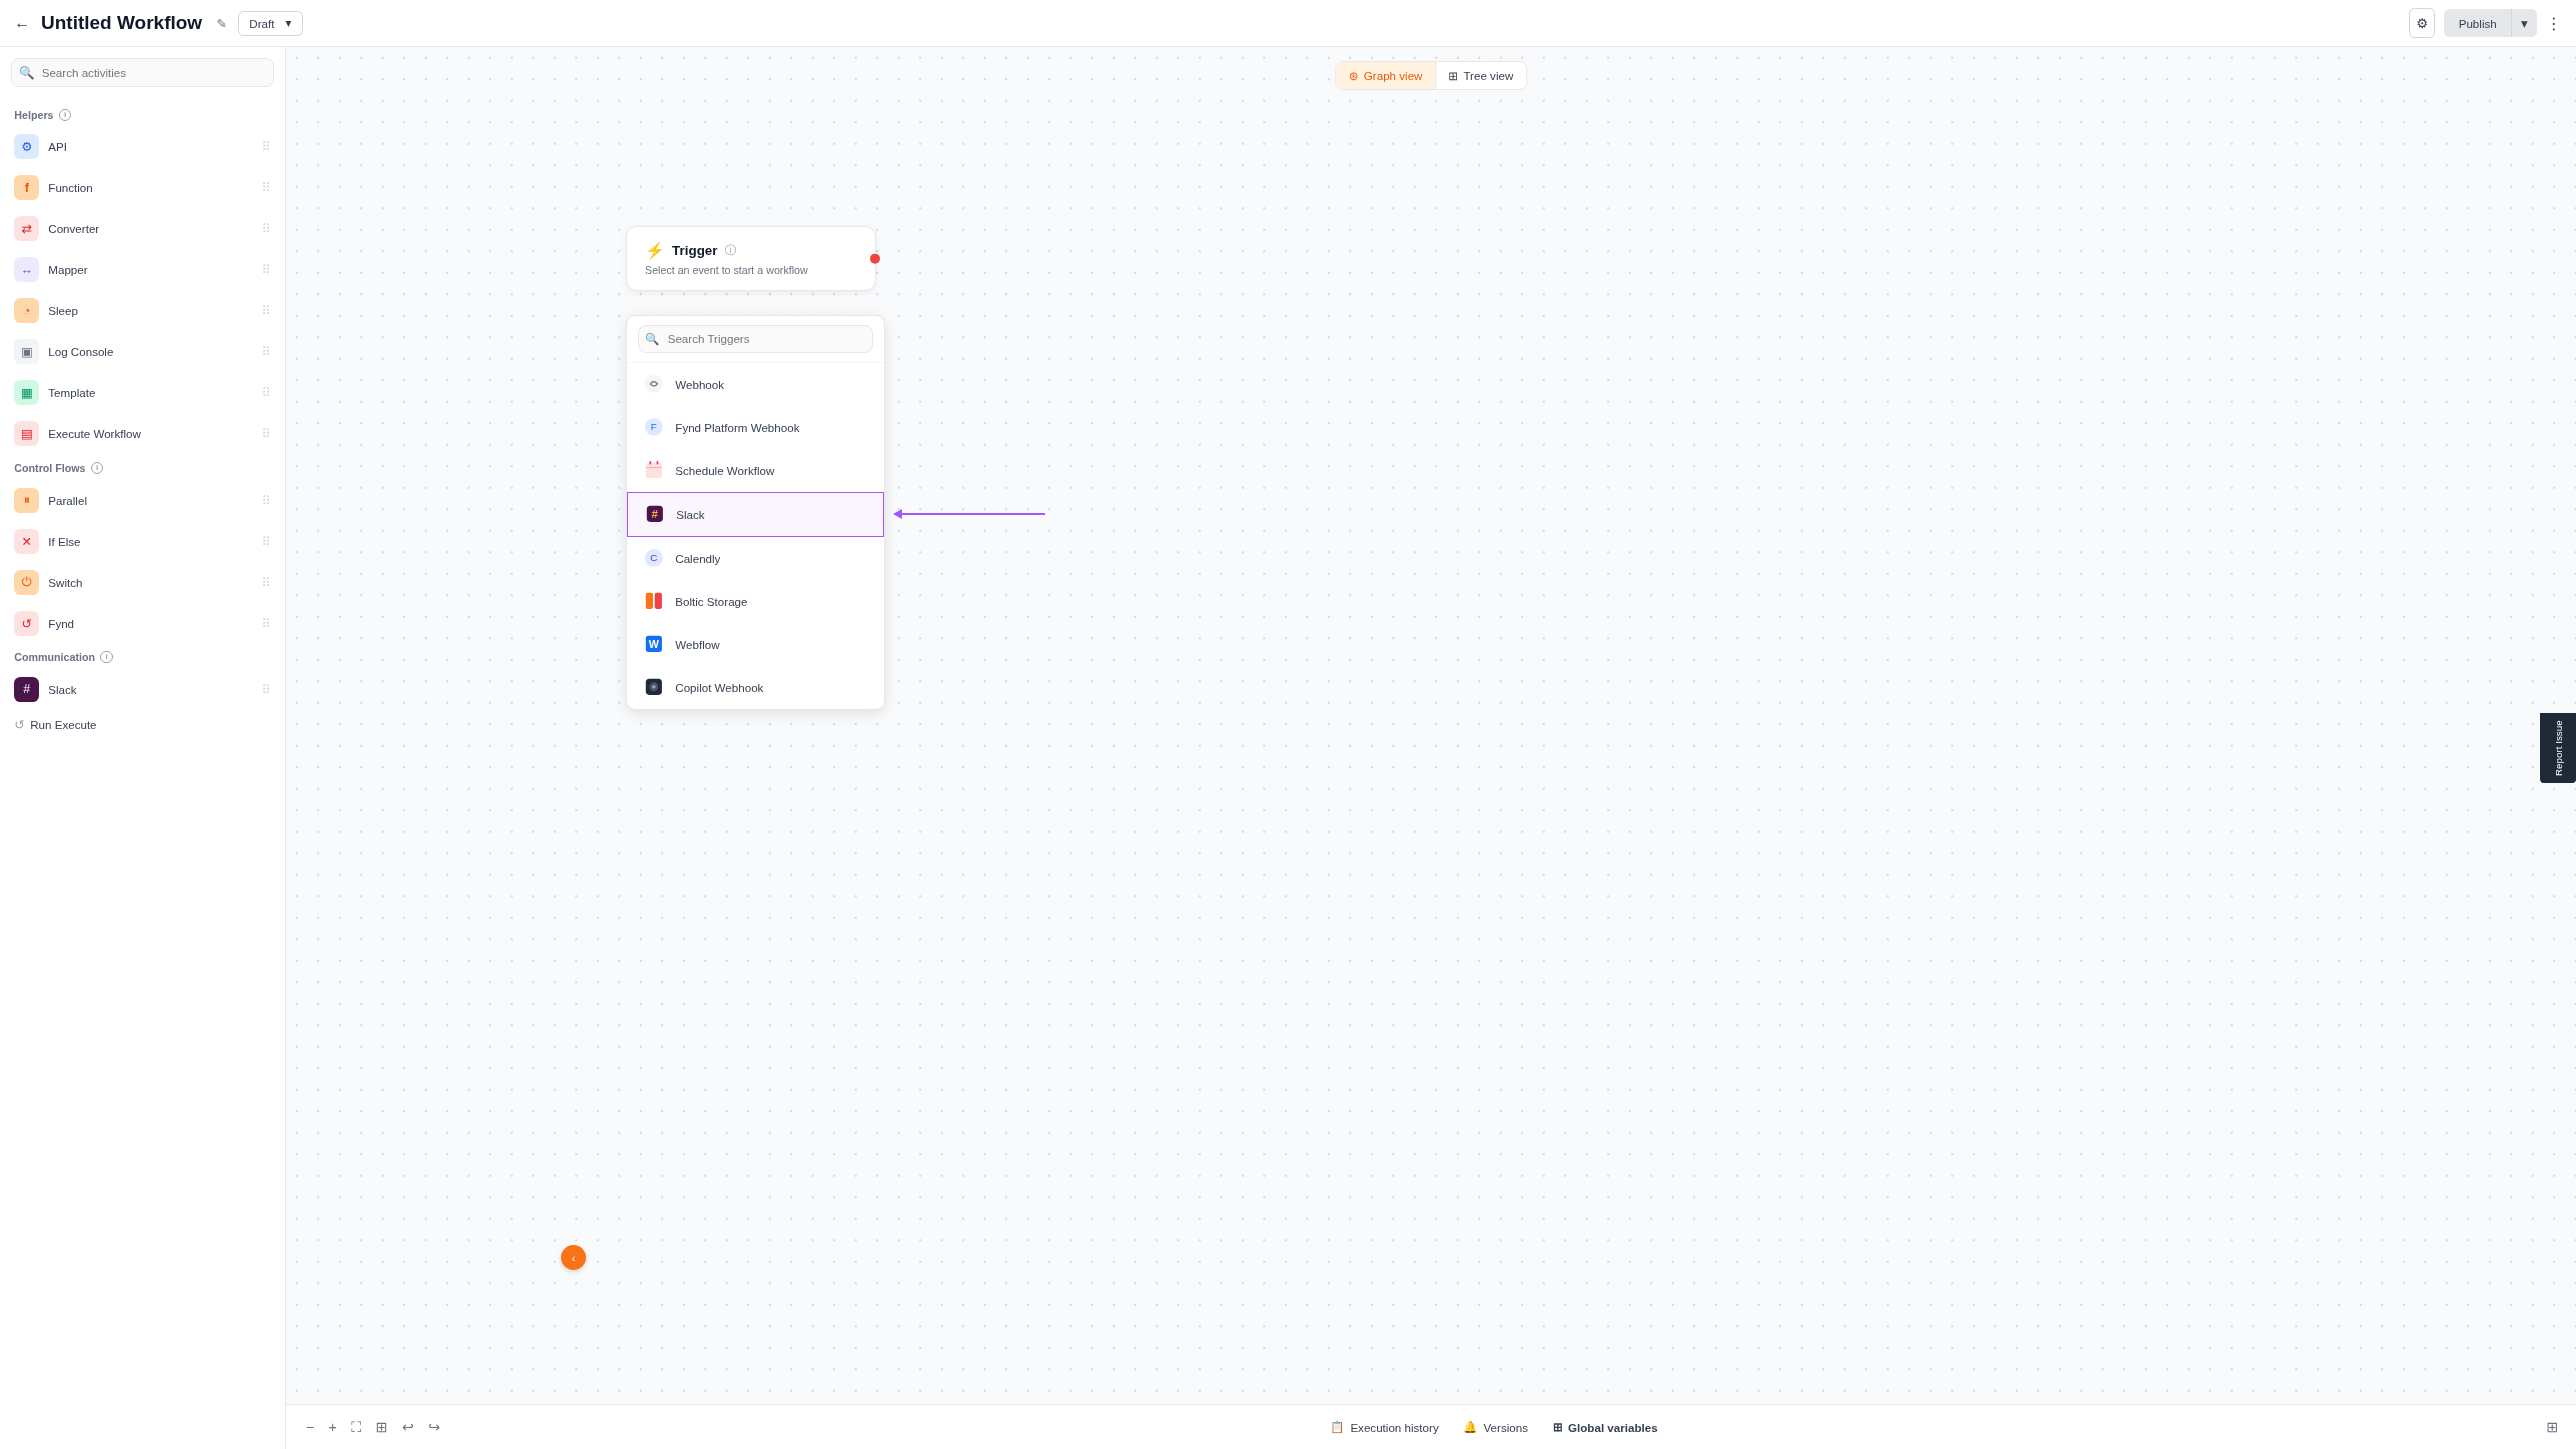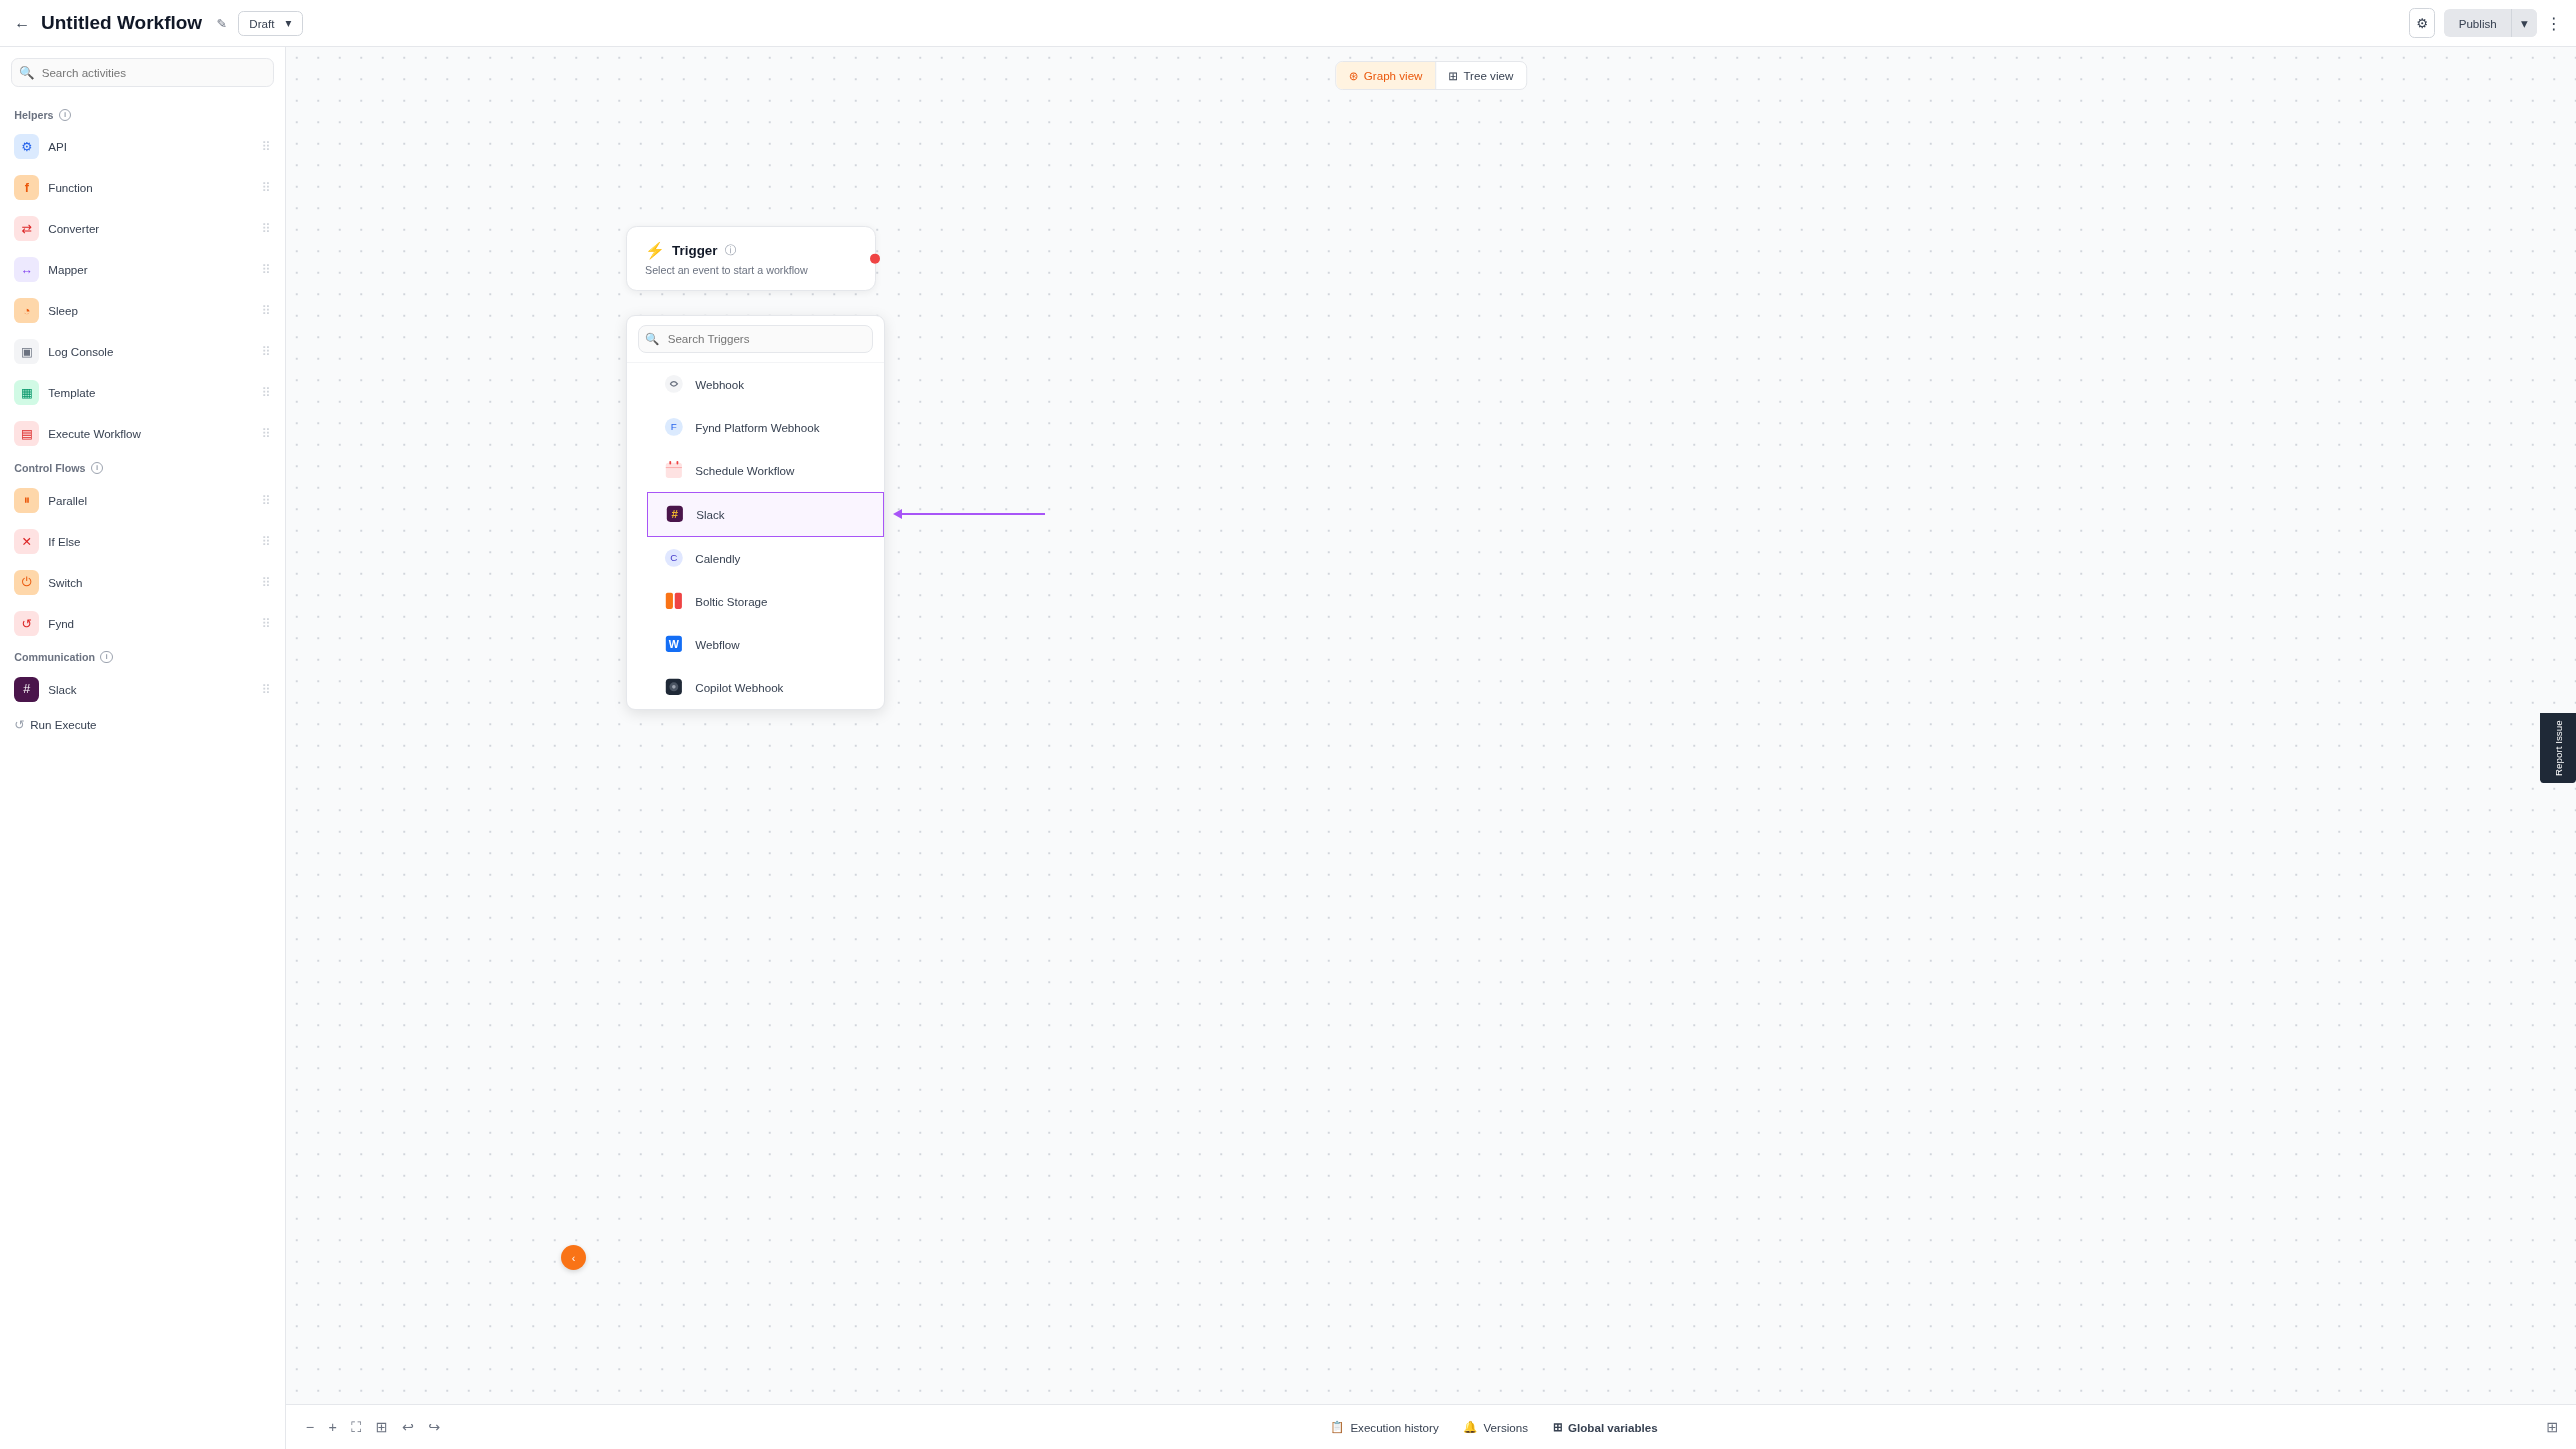--- a/index.html
+++ b/index.html
@@ -125,21 +125,21 @@
       width: 100%; padding: 6.3px 10.7px 6.3px 29px;
       border: 0.9px solid #e5e7eb; border-radius: 8px;
       font-size: 11.6px; outline: none; color: #374151; background: #fafafa;
     }
     .dropdown-search-icon {
       position: absolute; left: 8px; top: 50%; transform: translateY(-50%);
       color: #9ca3af; font-size: 11.6px;
     }
     .dropdown-item {
       display: flex; align-items: center; gap: 9px;
-      padding: 9px 14.3px; cursor: pointer; font-size: 11.6px; color: #374151; margin-left: 20px;
+      padding: 9px 14.3px; cursor: pointer; font-size: 11.6px; color: #374151;
     }
     .dropdown-item.selected {
       background: #faf5ff; border: 1.3px solid #a855f7; border-radius: 0;
     }
     .dropdown-item-icon { width: 25px; height: 25px; flex-shrink: 0; display: flex; align-items: center; justify-content: center; }
 
     
     .arrow-annotation {
       position: absolute; top: 429px; left: 608px;
       display: flex; align-items: center;

